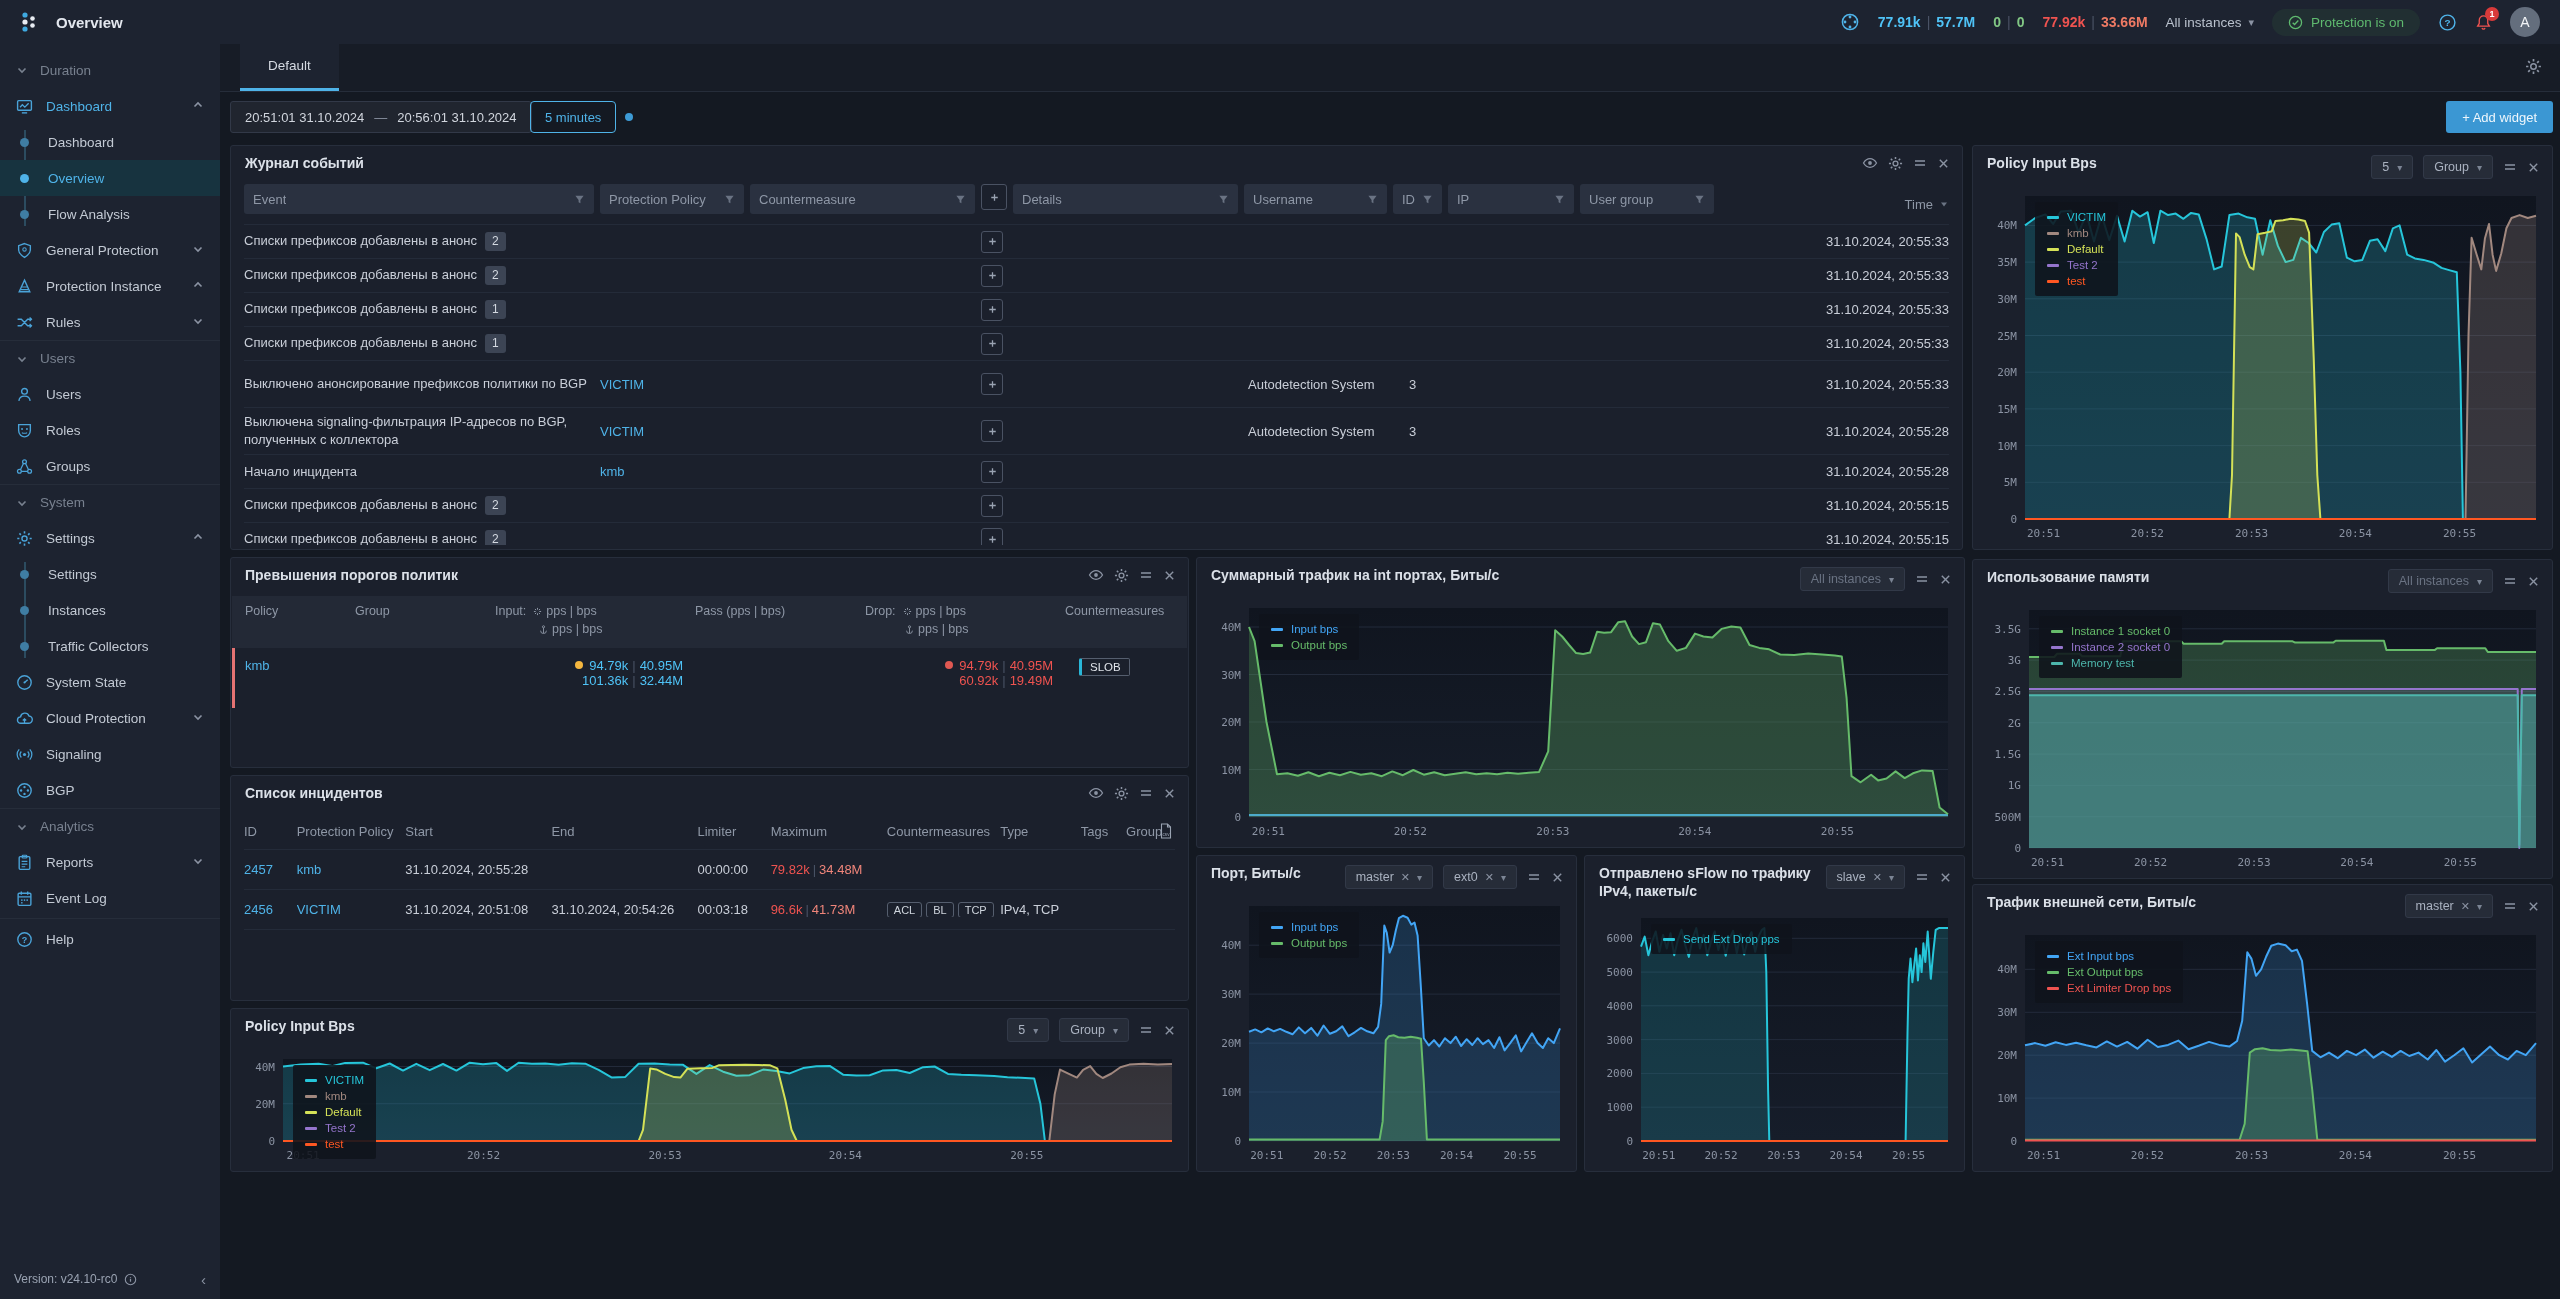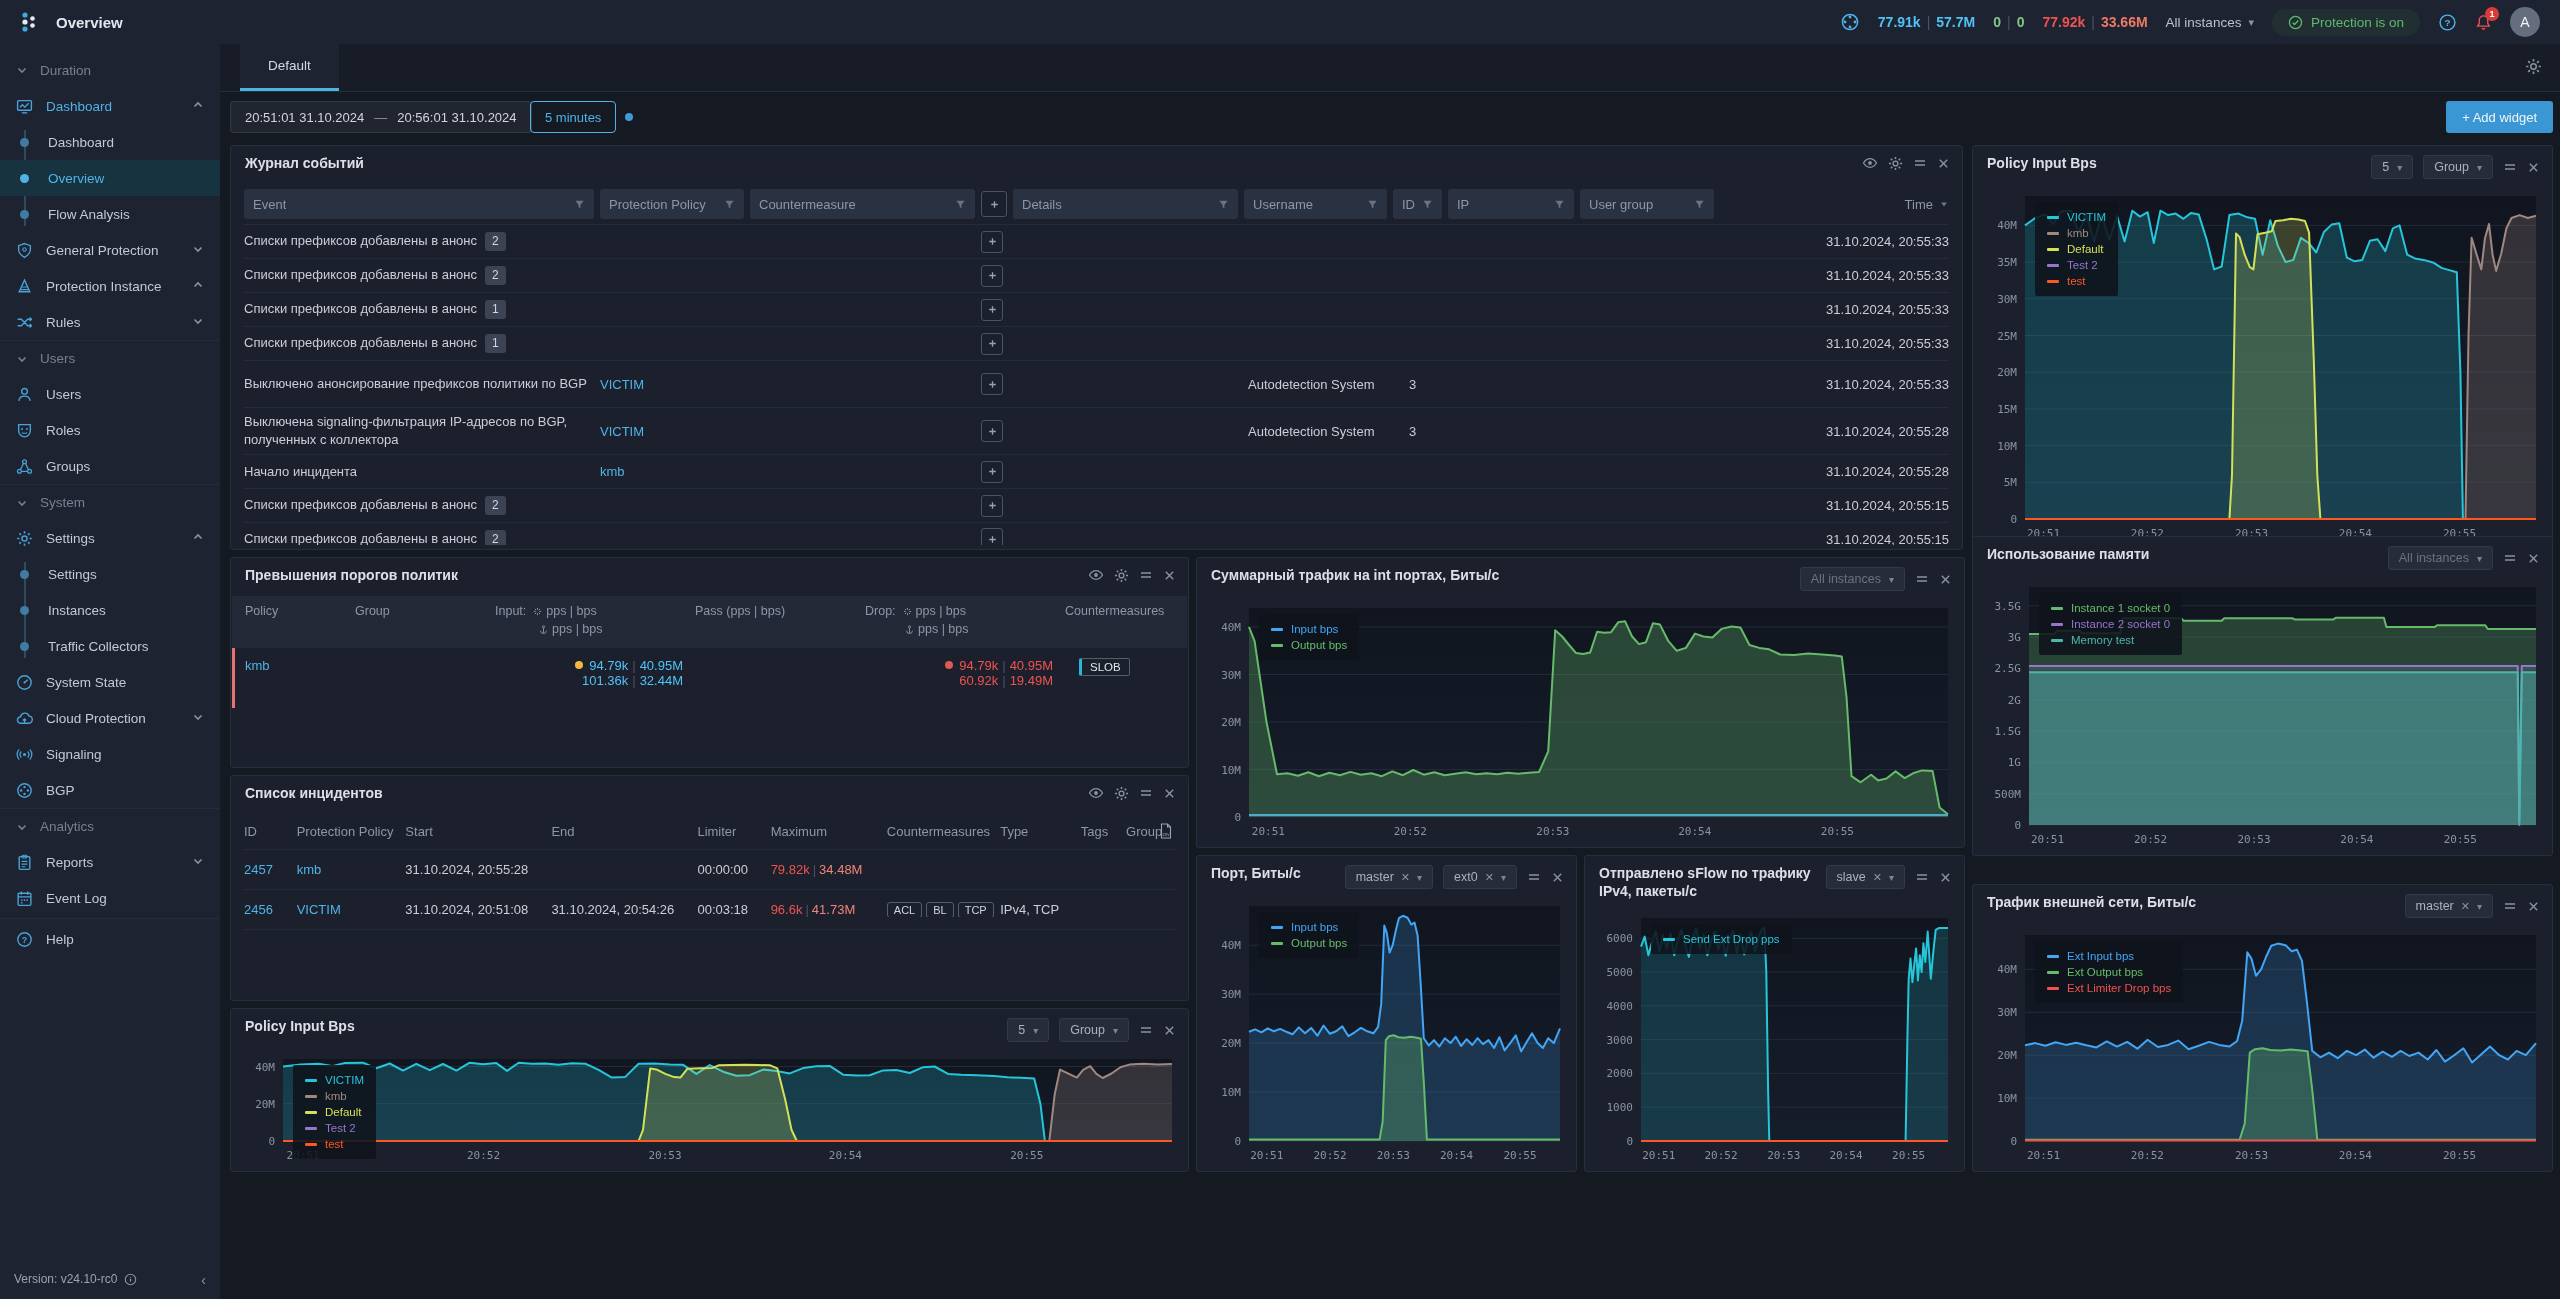--- a/index.html
+++ b/index.html
@@ -64,21 +64,21 @@
   .ctl-chip .x{color:#8b93a3;font-size:11px}
 
   .chart{position:absolute;left:4px;right:4px;bottom:4px;top:40px}
   .chart.tall-head{top:52px}
   .legend{position:absolute;background:rgba(15,19,27,.88);padding:7px 12px;border-radius:2px;z-index:2}
   .lg-item{display:flex;align-items:center;gap:8px;font-size:11.5px;line-height:16px;cursor:pointer}
   .lg-item .sw{width:12px;height:3px;border-radius:1px;display:inline-block}
 
   
   .etable{position:absolute;left:13px;right:13px;top:38px;bottom:4px;overflow:hidden}
-  .ehead{display:flex;align-items:center;height:40px}
+  .ehead{display:flex;height:40px}
   .fbox{background:#2a3140;height:30px;border-radius:3px;display:flex;align-items:center;padding:0 9px;color:#8e97a6;font-size:13px;margin-right:6px;overflow:hidden;white-space:nowrap;cursor:pointer}
   .fbox .fi{margin-left:auto;color:#6a7383;display:flex;padding-left:6px}
   .plusbox{width:26px;height:26px;border:1px solid #4a5263;border-radius:3px;color:#9aa3b2;display:flex;align-items:center;justify-content:center;margin-right:6px;cursor:pointer}
   .thead-time{display:flex;align-items:center;justify-content:flex-end;gap:6px;color:#8e97a6;font-size:13px;cursor:pointer}
   .erow{display:flex;align-items:center;border-top:1px solid #242b39;color:#c9ced8;font-size:13px}
   .ecell{margin-right:6px;overflow:hidden}
   .ecell .badge{background:#3c4454;border-radius:3px;padding:1px 7px;margin-left:8px;color:#d4d9e1;font-size:12px;display:inline-block}
   .ecell.link,.lnk{color:#4fb3e8;cursor:pointer}
   .rowplus{width:22px;height:22px;border:1px solid #4a5263;border-radius:3px;color:#9aa3b2;display:flex;align-items:center;justify-content:center;cursor:pointer}
   .ecell.time{text-align:right}
@@ -1156,21 +1156,21 @@
           <span class="sw" style="background:#9575cd"></span>
           <span style="color:#9575cd">Test 2</span>
         </div>
         <div class="lg-item">
           <span class="sw" style="background:#ff5722"></span>
           <span style="color:#ff5722">test</span>
         </div>
       </div></div>
 </section>
 
-<section class="panel" style="left:1972px;top:536px;width:581px;height:320px">
+<section class="panel" style="left:1972px;top:559px;width:581px;height:320px">
   <div class="panel-head">
       <h3>Использование памяти</h3>
       <div class="controls">
         <span class="ctl-select muted">All instances<span class="dd">▾</span></span>
         <span class="iconbtn">
           <svg viewBox="0 0 14 14" width="14" height="14">
             <path d="M2 5h10M2 9h10" stroke="currentColor" stroke-width="1.5"></path>
           </svg>
         </span>
         <span class="iconbtn">

